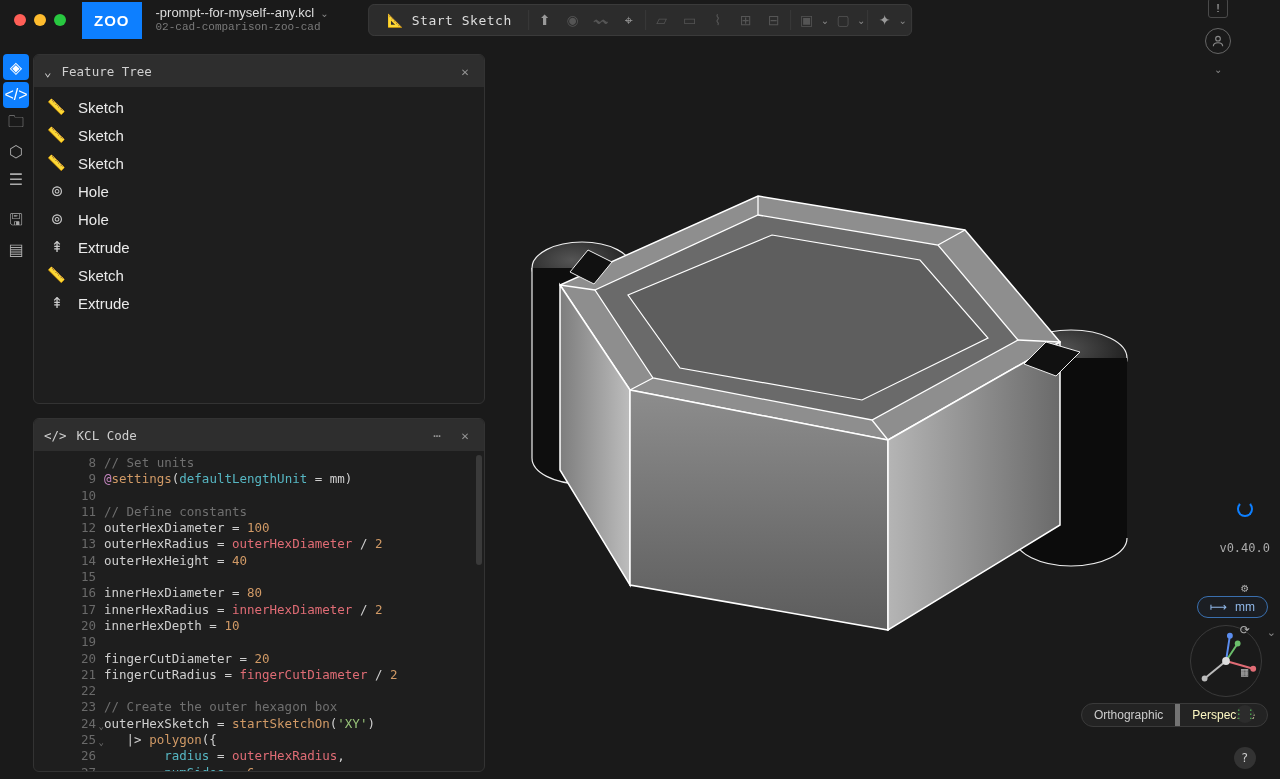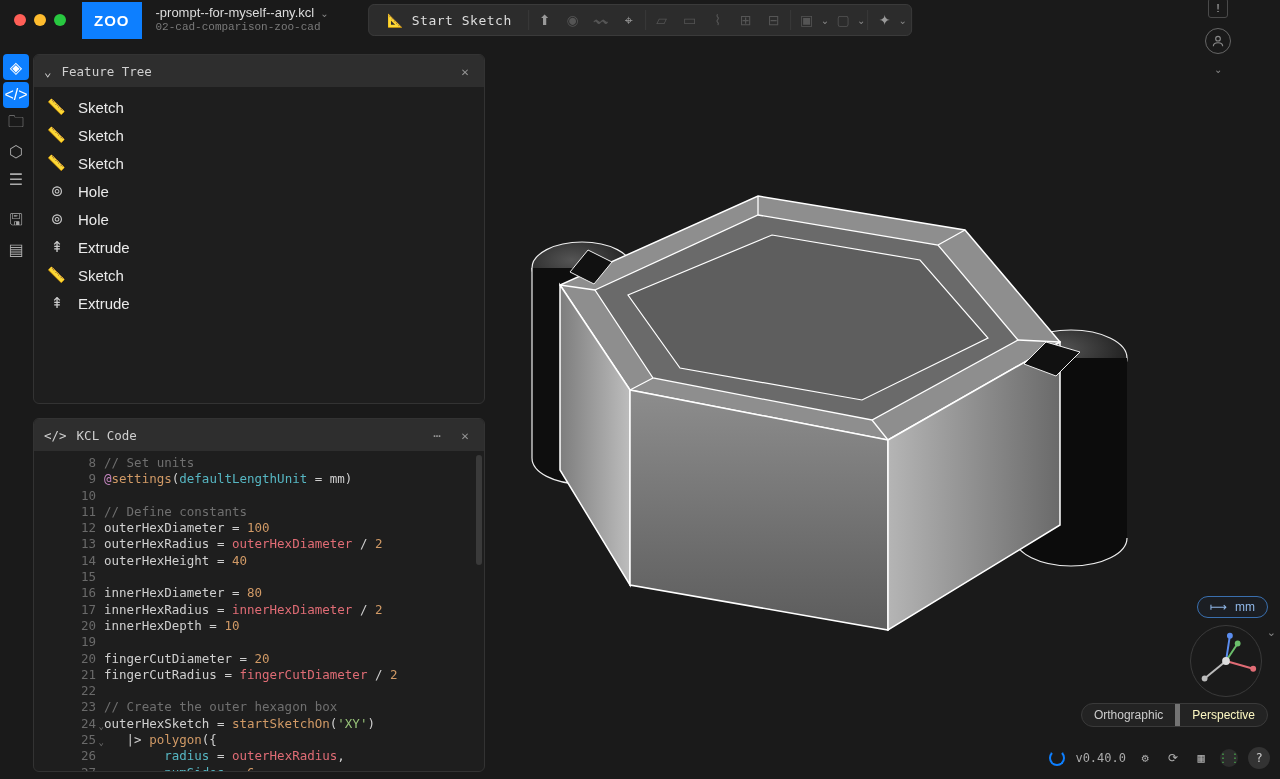--- a/index.html
+++ b/index.html
@@ -143,22 +143,22 @@
 }
 .proj-toggle{
   position:absolute; right:12px; bottom:52px;
   display:flex; border:1px solid #3a3a3a; border-radius:14px; overflow:hidden;
   font-size:12px; background:#232323;text-align:right;
 }
 .proj-toggle div{padding:4px 12px;}
 .proj-toggle .active{color:#fef9c3; border-left:5px solid #737373;}
 .proj-toggle .inactive{color:#ccc;}
 .status-bar{
-  position:absolute; right:10px; bottom:10px; display:flex; align-items:center; gap:10px;
-  color:#aaa; font-size:12px; font-family: ui-monospace, Menlo, monospace;
+  position:absolute; right:10px; bottom:10px; display:flex; align-items:center; gap:24px;
+  color:#aaa; font-size:12px; font-family: ui-monospace, Menlo, monospace; flex-direction: column;
 }
 .status-bar .sicon{width:18px;height:18px;display:flex;align-items:center;justify-content:center;border-radius:4px;}
 .status-bar .circ{width:18px;height:18px;border-radius:50%;background:#2c2c2c;display:flex;align-items:center;justify-content:center;}
 .status-bar .help{width:22px;height:22px;border-radius:50%;background:#333;display:flex;align-items:center;justify-content:center;color:#ccc;}
 .spinner{width:16px;height:16px;border:2px solid #0d7fff;border-top-color:transparent;border-radius:50%;}
 </style>
 </head>
 <body>
 
 <div class="topbar">

